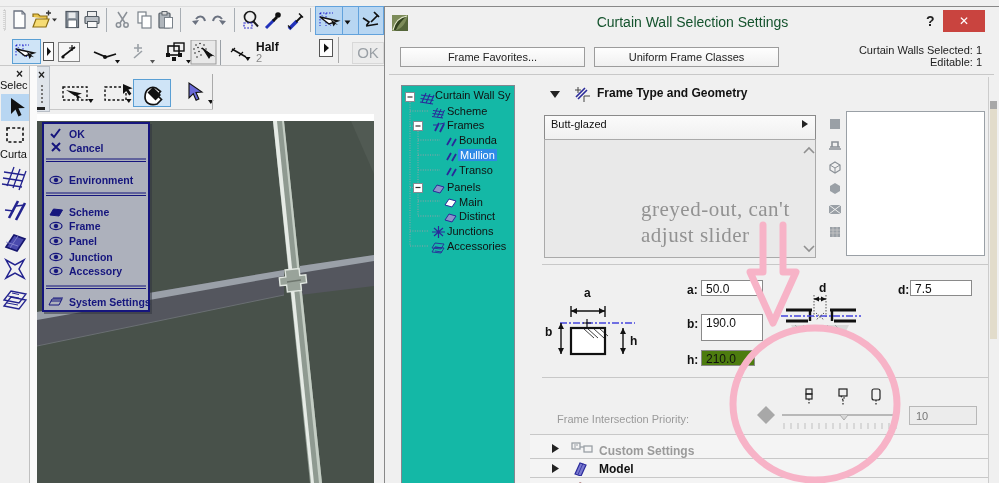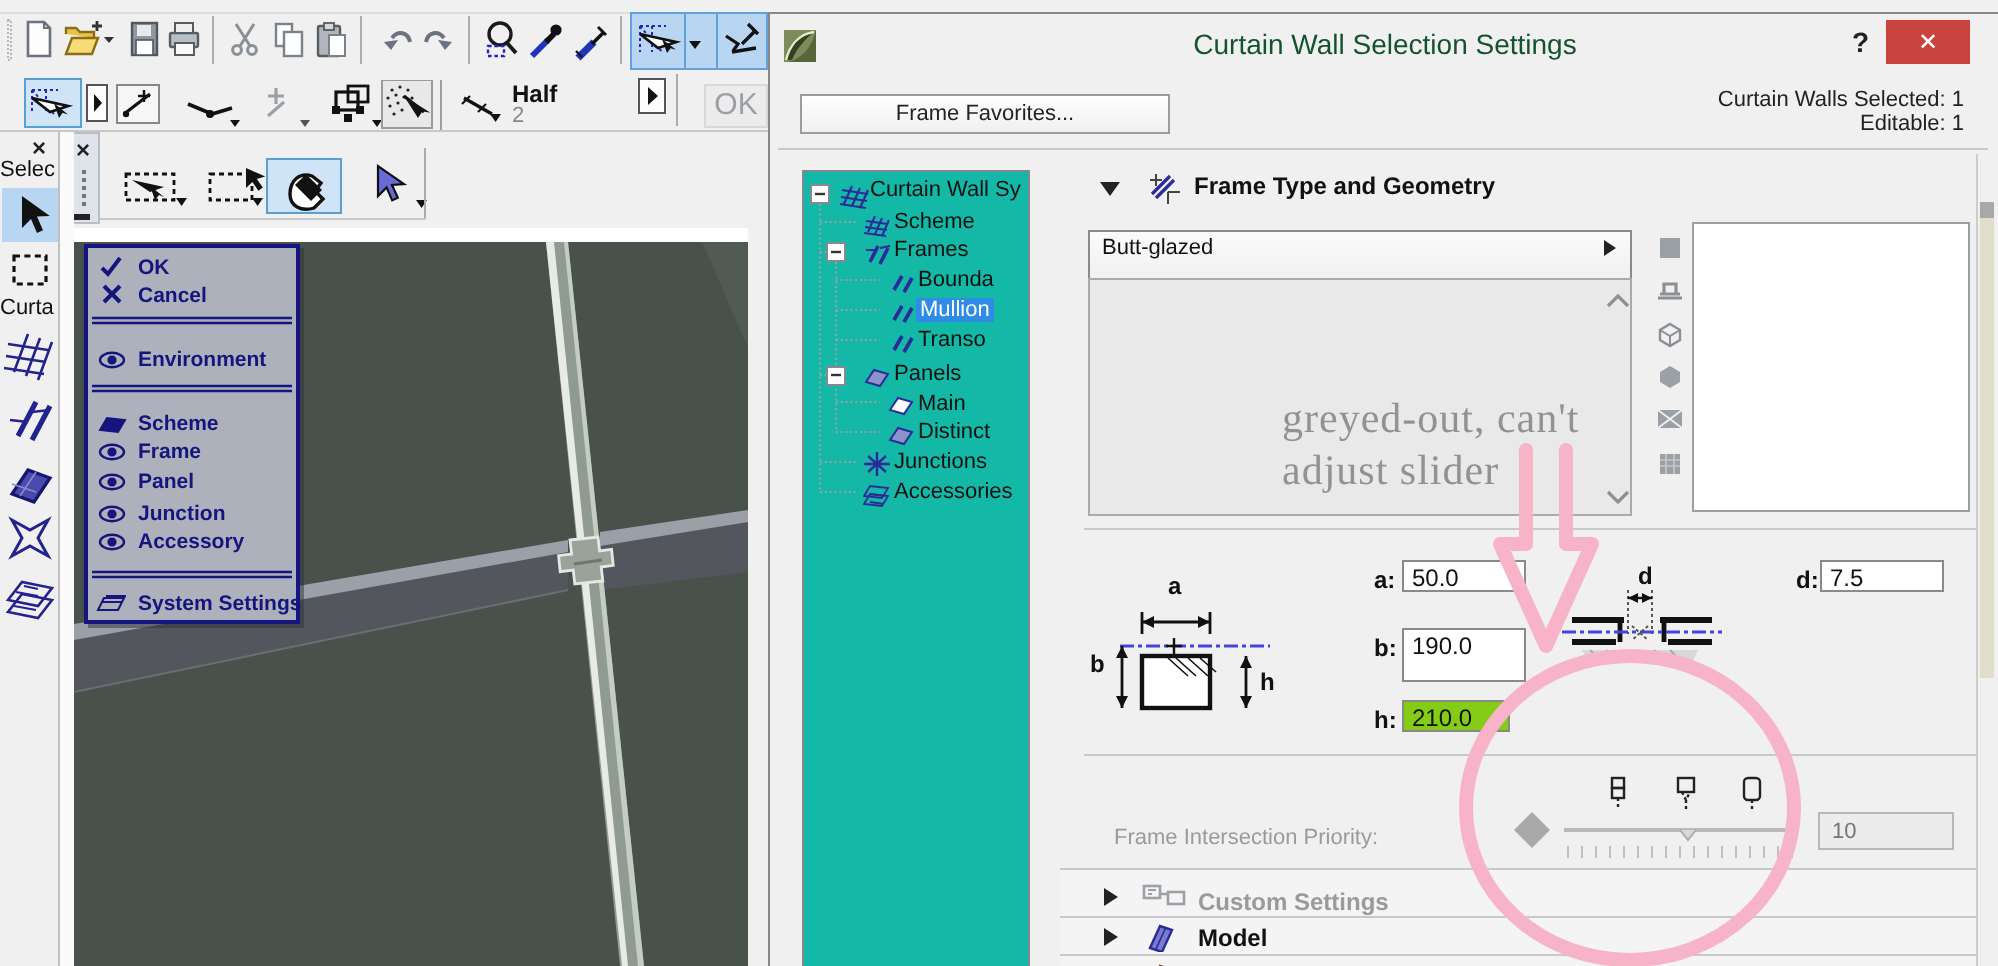--- a/index.html
+++ b/index.html
@@ -284,20 +284,21 @@
     <rect width="16" height="16" fill="#7d8c5a"></rect>
     <path d="M16 0v16H2C10 14 14 8 16 0z" fill="#55663a"></path>
     <path d="M1 15C3 7 8 2 15 1 10 5 6 10 4 15z" fill="#33431f"></path>
     <path d="M1 15C3 7 8 2 15 1" stroke="#e6eccf" stroke-width="1.2" fill="none"></path>
   </svg>
   <div class="abs" style="left:0;top:7px;width:615px;text-align:center;font-size:14px;color:#14532d;">Curtain Wall Selection Settings</div>
   <div class="abs" style="left:541px;top:6px;font-size:14px;font-weight:bold;color:#222;">?</div>
   <div class="abs" style="left:558px;top:3px;width:42px;height:22px;background:#c9443f;color:#fff;text-align:center;font-size:12px;line-height:22px;">✕</div>
 
   <div class="abs" style="left:15px;top:40px;width:185px;height:20px;background:linear-gradient(#fefefe,#f0f0f0);border:1px solid #9c9c9c;box-sizing:border-box;text-align:center;font-size:11px;line-height:18px;color:#222;">Frame Favorites...</div>
+  <div class="abs" style="left:209px;top:40px;width:185px;height:20px;background:linear-gradient(#fefefe,#f0f0f0);border:1px solid #9c9c9c;box-sizing:border-box;text-align:center;font-size:11px;line-height:18px;color:#222;">Uniform Frame Classes</div>
   <div class="abs" style="left:380px;top:37px;width:217px;text-align:right;font-size:11px;color:#222;">Curtain Walls Selected: 1<br>Editable: 1</div>
   <div class="abs" style="left:4px;top:67px;width:605px;height:1px;background:#c8c8c8;"></div>
 
   <div class="abs" style="left:603px;top:70px;width:1px;height:407px;background:#cccccc;"></div>
   <div class="abs" style="left:605px;top:94px;width:7px;height:8px;background:#a8a8a8;"></div>
   <div class="abs" style="left:605px;top:102px;width:7px;height:230px;background:#e2dccb;"></div>
 
   <div class="abs" id="tree" style="left:16px;top:78px;width:114px;height:399px;background:#14b8a6;border:1px solid #828790;box-sizing:border-box;overflow:hidden;font-size:11px;color:#111;">
     <svg class="abs" style="left:0;top:0;" width="112" height="180" viewBox="0 0 112 180">
       <g stroke="#9aa0a6" stroke-width="1" stroke-dasharray="1,1.4" fill="none">
@@ -411,21 +412,21 @@
     </svg>
 
     <div class="abs" style="left:316px;top:34px;width:139px;height:145px;background:#fff;border:1px solid #9aa0a6;box-sizing:border-box;"></div>
     <div class="abs" style="left:12px;top:187px;width:446px;height:1px;background:#c8c8c8;"></div>
 
     <div class="abs" style="left:157px;top:206px;font-size:12px;font-weight:bold;color:#111;">a:</div>
     <div class="abs" style="left:171px;top:203px;width:62px;height:16px;background:#fff;border:1px solid #8a8a8a;box-sizing:border-box;font-size:12px;color:#111;padding:1px 0 0 4px;">50.0</div>
     <div class="abs" style="left:157px;top:240px;font-size:12px;font-weight:bold;color:#111;">b:</div>
     <div class="abs" style="left:171px;top:237px;width:62px;height:27px;background:#fff;border:1px solid #8a8a8a;box-sizing:border-box;font-size:12px;color:#111;padding:1px 0 0 4px;">190.0</div>
     <div class="abs" style="left:157px;top:276px;font-size:12px;font-weight:bold;color:#111;">h:</div>
-    <div class="abs" style="left:171px;top:273px;width:54px;height:16px;background:#84cc16;border:1px solid #8a8a8a;box-sizing:border-box;font-size:12px;color:#111;padding:1px 0 0 4px;">210.0</div>
+    <div class="abs" style="left:171px;top:273px;width:54px;height:16px;background:#4d7c0f;border:1px solid #8a8a8a;box-sizing:border-box;font-size:12px;color:#111;padding:1px 0 0 4px;">210.0</div>
     <div class="abs" style="left:368px;top:206px;font-size:12px;font-weight:bold;color:#111;">d:</div>
     <div class="abs" style="left:380px;top:203px;width:62px;height:16px;background:#fff;border:1px solid #8a8a8a;box-sizing:border-box;font-size:12px;color:#111;padding:1px 0 0 4px;">7.5</div>
 
     <svg class="abs" style="left:14px;top:205px;" width="100" height="95" viewBox="0 0 100 95">
       <text x="40" y="15" font-size="12" font-weight="bold" fill="#111" font-family="Liberation Sans">a</text>
       <path d="M27 24v11M61 24v11M27 29h34" stroke="#111" stroke-width="1.4" fill="none"></path>
       <path d="M27 29l6-3v6zM61 29l-6-3v6z" fill="#111"></path>
       <path d="M16 41h75" stroke="#4444dd" stroke-width="1.6" stroke-dasharray="7,2,2,2"></path>
       <path d="M43 37v8M39 41h8" stroke="#111" stroke-width="1.2"></path>
       <rect x="27" y="46" width="34" height="26" fill="#fff" stroke="#111" stroke-width="2.2"></rect>

